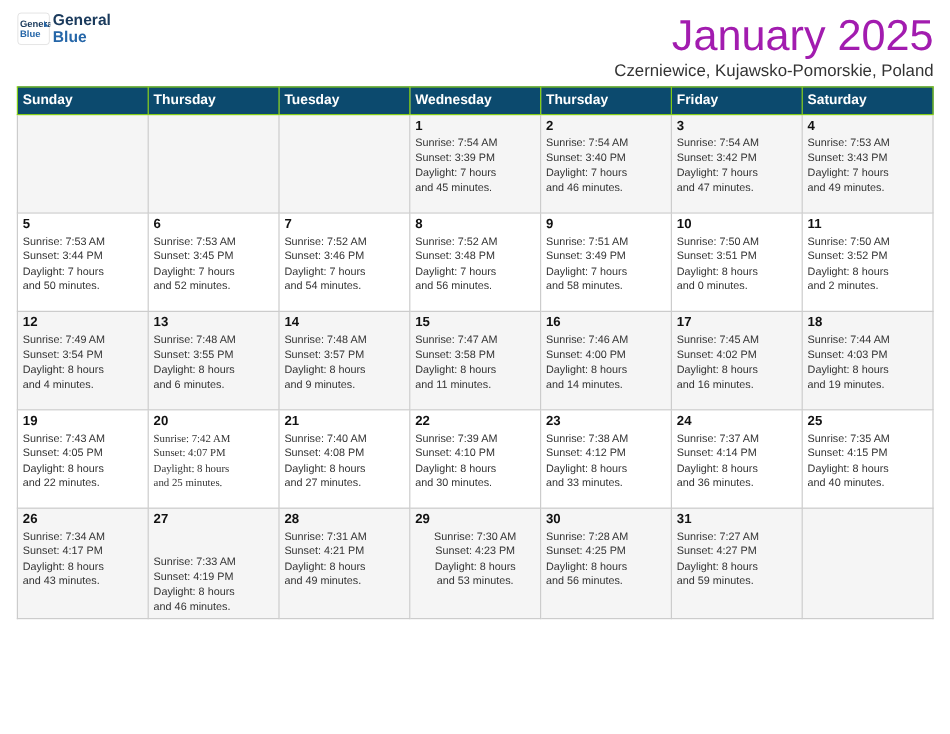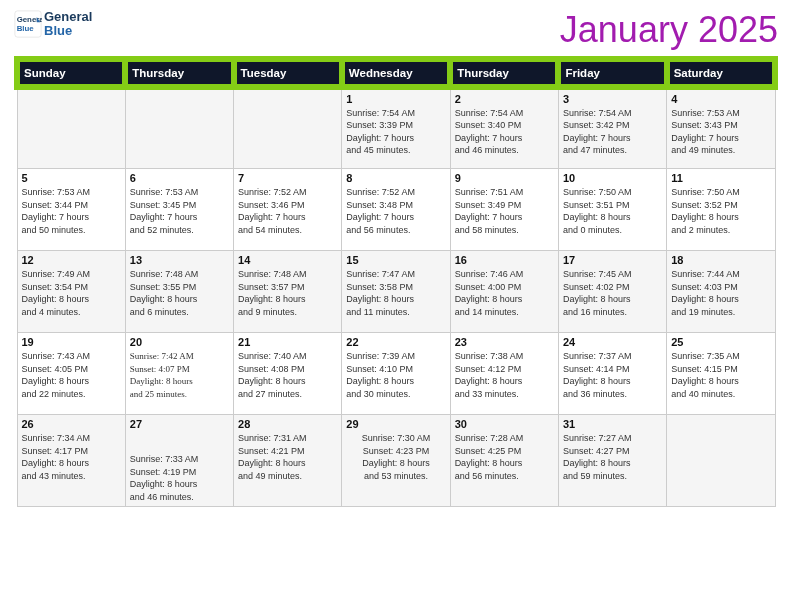--- a/index.html
+++ b/index.html
@@ -42,27 +42,27 @@
     .subtitle {
       font-size: 14px;
       color: #333;
     }
     table {
       width: 100%;
       border-collapse: collapse;
       table-layout: fixed;
     }
     thead tr th {
-      background: #0f172a;
+      background: #0c4a6e;
       color: #fff;
       font-size: 11.5px;
       font-weight: bold;
       padding: 5px 4px;
       text-align: left;
-      border: 6px solid #84cc16;
+      border: 1px solid #84cc16;
     }
     tbody tr td {
       border: 1px solid #ccc;
       vertical-align: top;
       padding: 3px 4px;
       font-size: 9.5px;
       color: #222;
       height: 82px;
     }
     tbody tr:nth-child(odd) td {
@@ -95,20 +95,21 @@
         <text x="3" y="24" font-size="9" font-weight="bold" fill="#2566a8" font-family="Arial">Blue</text>
         <polygon points="26,8 30,14 26,14" fill="#2566a8"></polygon>
       </svg>
       <div>
         <div style="font-size:13px;font-weight:bold;color:#1a3a5c;line-height:1.1;">General</div>
         <div style="font-size:13px;font-weight:bold;color:#2566a8;line-height:1.1;">Blue</div>
       </div>
     </div>
     <div class="title-block">
       <div class="month-title">January 2025</div>
+      <div class="subtitle">Czerniewice, Kujawsko-Pomorskie, Poland</div>
     </div>
   </div>
 
   <table>
     <thead>
       <tr>
       <th>Sunday</th>
           <th>Thursday</th>
           <th>Tuesday</th>
           <th>Wednesday</th>

